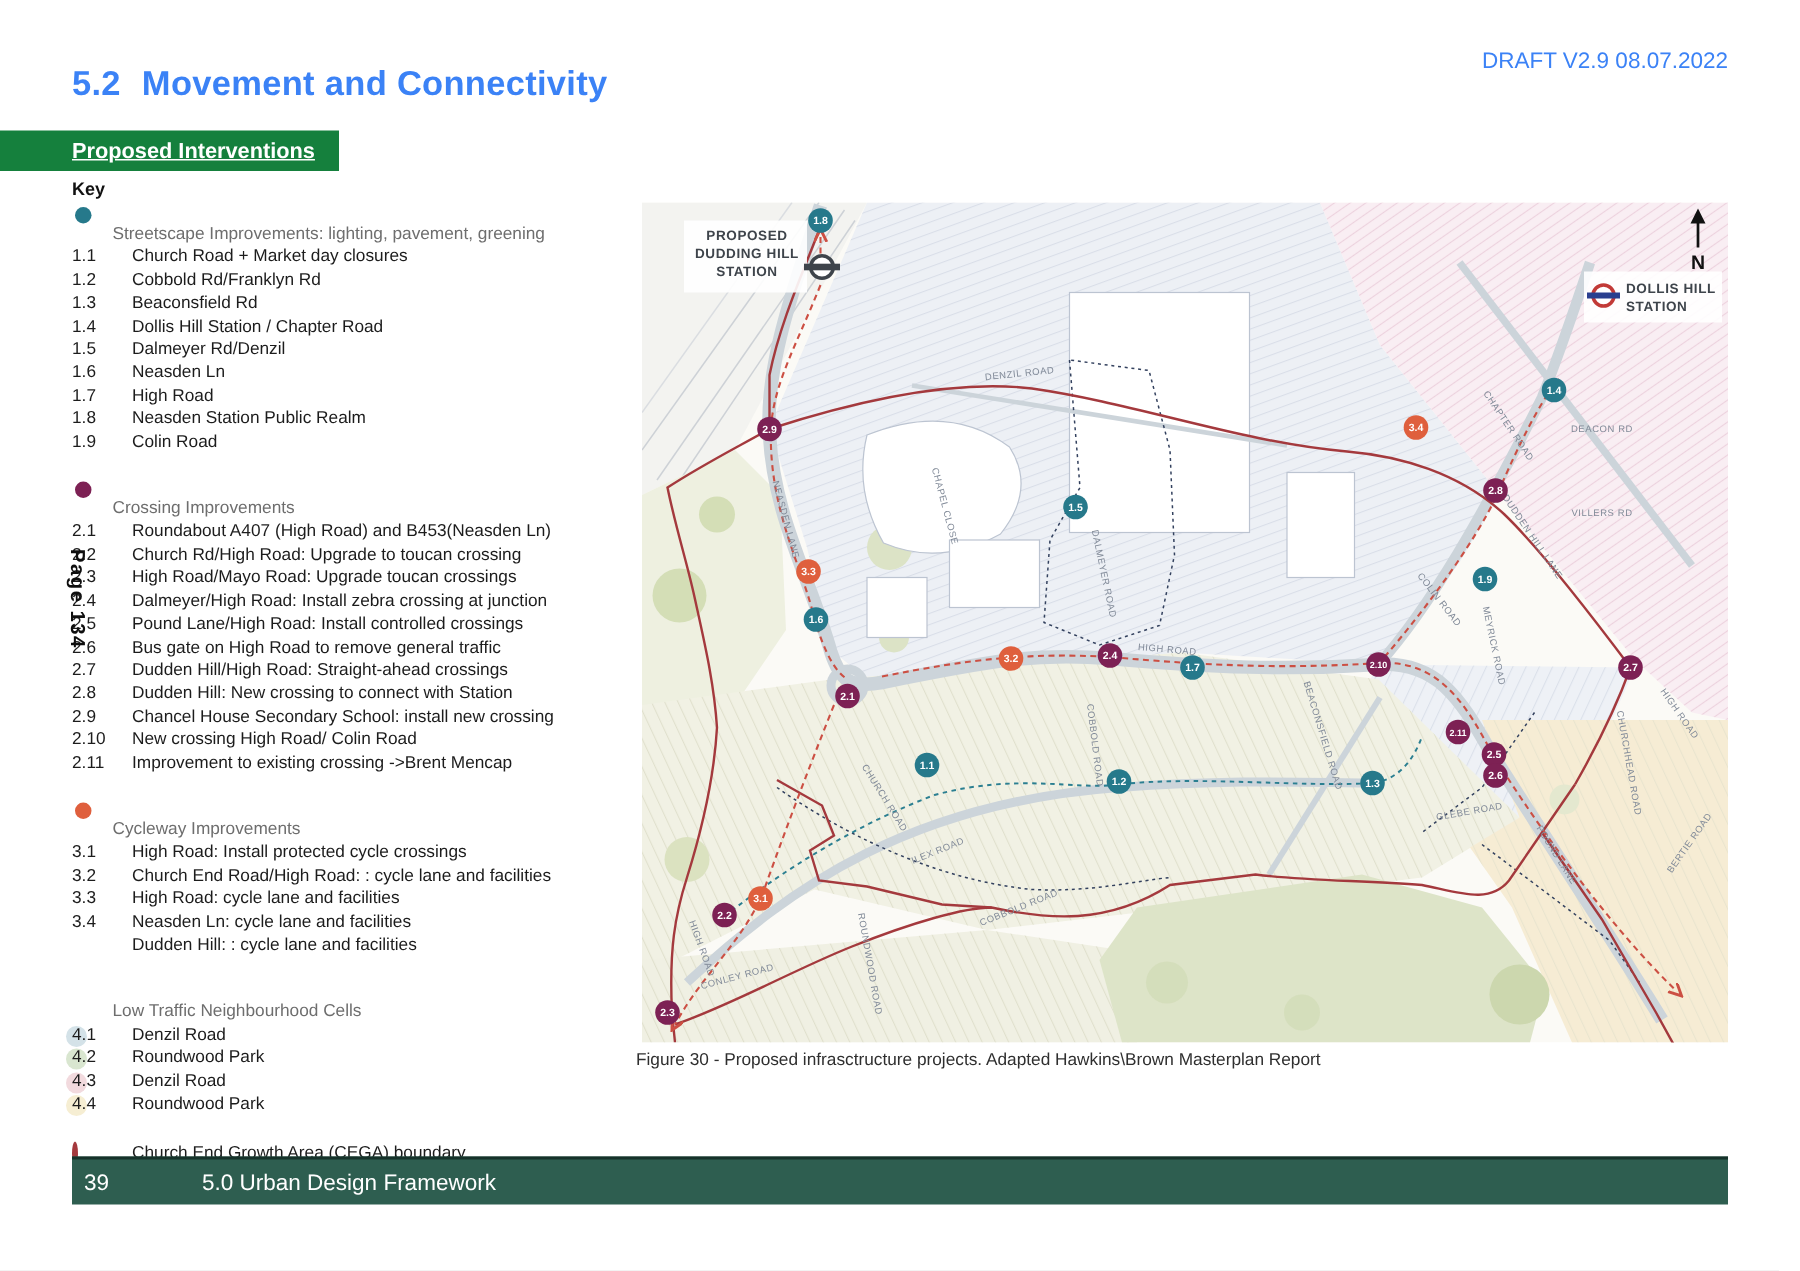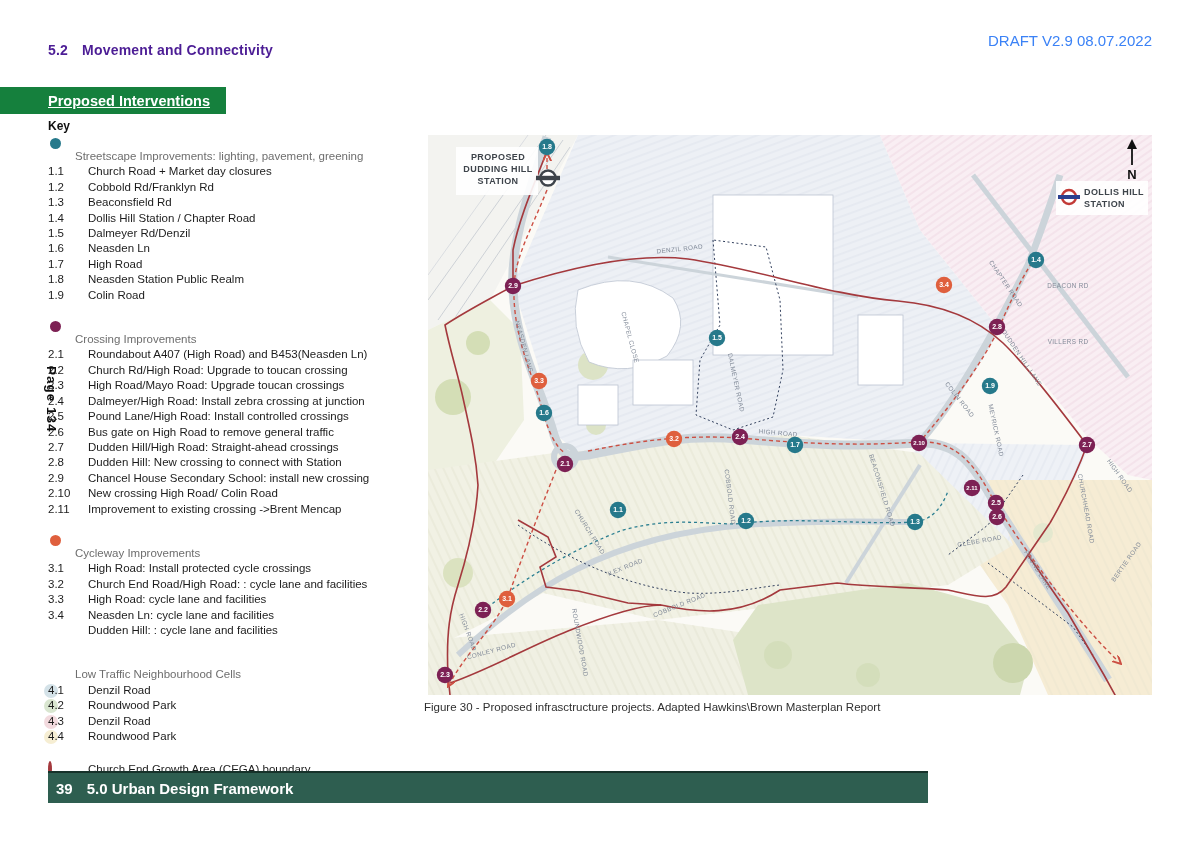--- a/index.html
+++ b/index.html
@@ -1,19 +1,19 @@
 <!DOCTYPE html>
 <html><head>
 <meta charset="utf-8">
 <style>
   html,body{margin:0;padding:0;background:#e9e9e9;}
   .page{position:relative;width:1200px;height:847px;background:#ffffff;overflow:hidden;
         font-family:"Liberation Sans", sans-serif;color:#1c1c1c;}
   
-  .title{position:absolute;left:48px;top:42px;font-size:14px;font-weight:bold;color:#4c1d95;letter-spacing:.2px;}
+  .title{position:absolute;left:48px;top:42px;font-size:23px;font-weight:bold;color:#3b82f6;letter-spacing:.2px;}
   .title .no{margin-right:14px;}
   .draft{position:absolute;right:48px;top:32px;font-size:15px;color:#3b82f6;}
   .banner{position:absolute;left:0;top:87px;width:226px;height:27px;background:#15803d;
           display:flex;align-items:center;}
   .banner span{margin-left:48px;color:#fff;font-weight:bold;font-size:14.5px;text-decoration:underline;}
   .key-head{position:absolute;left:48px;top:119px;font-size:12px;font-weight:bold;color:#111;}
   
   .key{position:absolute;left:48px;top:136px;width:382px;font-size:11.5px;line-height:15.4px;}
   .key-section{margin-bottom:16px;}
   .sec-head{display:flex;flex-direction:column;}
@@ -31,22 +31,22 @@
   .ring-site{width:10px;height:10px;border:1.6px dashed #3a3a3a;border-radius:50%;}
   .page-stamp{position:absolute;left:44px;top:366px;writing-mode:vertical-rl;
               font-size:13.5px;font-weight:600;color:#0e0e0e;letter-spacing:1px;z-index:5;}
   
   .map-wrap{position:absolute;left:428px;top:135px;width:724px;height:560px;}
   .caption{position:absolute;left:424px;top:701px;font-size:11.5px;color:#2f2f2f;}
   .roadlbl{fill:#818a98;font-size:6.3px;letter-spacing:.4px;font-family:"Liberation Sans",sans-serif;}
   .mktxt{fill:#ffffff;font-weight:bold;font-family:"Liberation Sans",sans-serif;}
   .stationlbl{fill:#3e444b;font-size:9px;font-weight:bold;letter-spacing:.4px;font-family:"Liberation Sans",sans-serif;}
   
-  .footer{position:absolute;left:48px;top:771px;width:880px;height:30px;background:#2e5e50;border-top:2px solid #16322a;
-          display:flex;align-items:center;color:#fff;font-weight:bold;font-size:15px;}
+  .footer{position:absolute;left:48px;top:771px;width:1104px;height:30px;background:#2e5e50;border-top:2px solid #16322a;
+          display:flex;align-items:center;color:#fff;font-weight:normal;font-size:15px;gap:48px;}
   .footer .pg{margin-left:8px;}
   .footer .lb{margin-left:14px;text-align:right;}
 </style>
 </head>
 <body>
 
 <div class="page">
 
   <div class="title">
     <span class="no">5.2</span><span>Movement and Connectivity</span>

